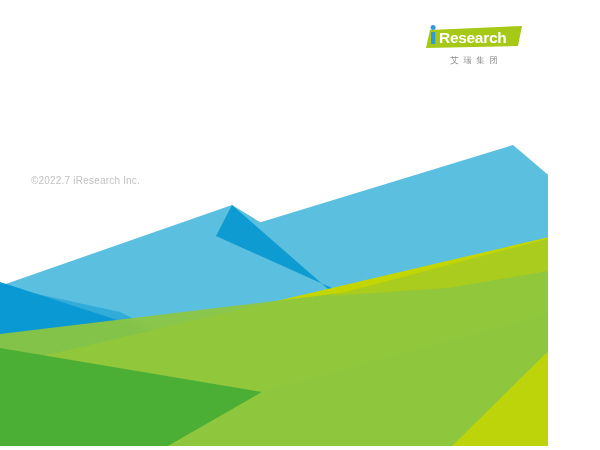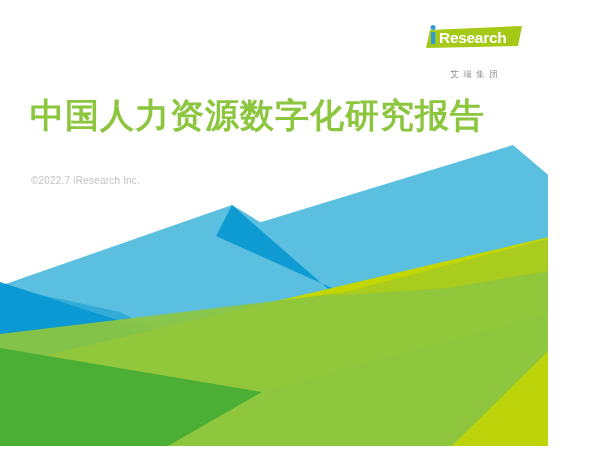--- a/index.html
+++ b/index.html
@@ -41,21 +41,21 @@
   }
   #logo-mark {
     position: relative;
     width: 104px;
     height: 26px;
   }
   #logo-mark svg {
     display: block;
   }
   #logo-sub {
-    margin-top: 20px;
+    margin-top: 6px;
     font-size: 8.5px;
     color: #8c8c8c;
     letter-spacing: 4.5px;
     text-indent: 4.5px;
     line-height: 1;
     white-space: nowrap;
     font-family: "DejaVu Sans", "Liberation Sans", sans-serif;
   }
 
   
@@ -134,17 +134,16 @@
         <rect x="9" y="8" width="4.2" height="12" fill="#2E9BD6"></rect>
 
         <circle cx="11.1" cy="3.6" r="2.5" fill="#2E9BD6"></circle>
 
         <text x="17" y="19" font-family="Liberation Sans, DejaVu Sans, sans-serif" font-size="15.5" font-weight="bold" fill="#ffffff" letter-spacing="-0.3">Research</text>
       </svg>
     </div>
     <div id="logo-sub">艾瑞集团</div>
   </div>
 
-  <div id="title">中国人力资源数字化研究报告</div>
 
   <div id="copyright">©2022.7 iResearch Inc.</div>
 
 </div>
 
 </body></html>

